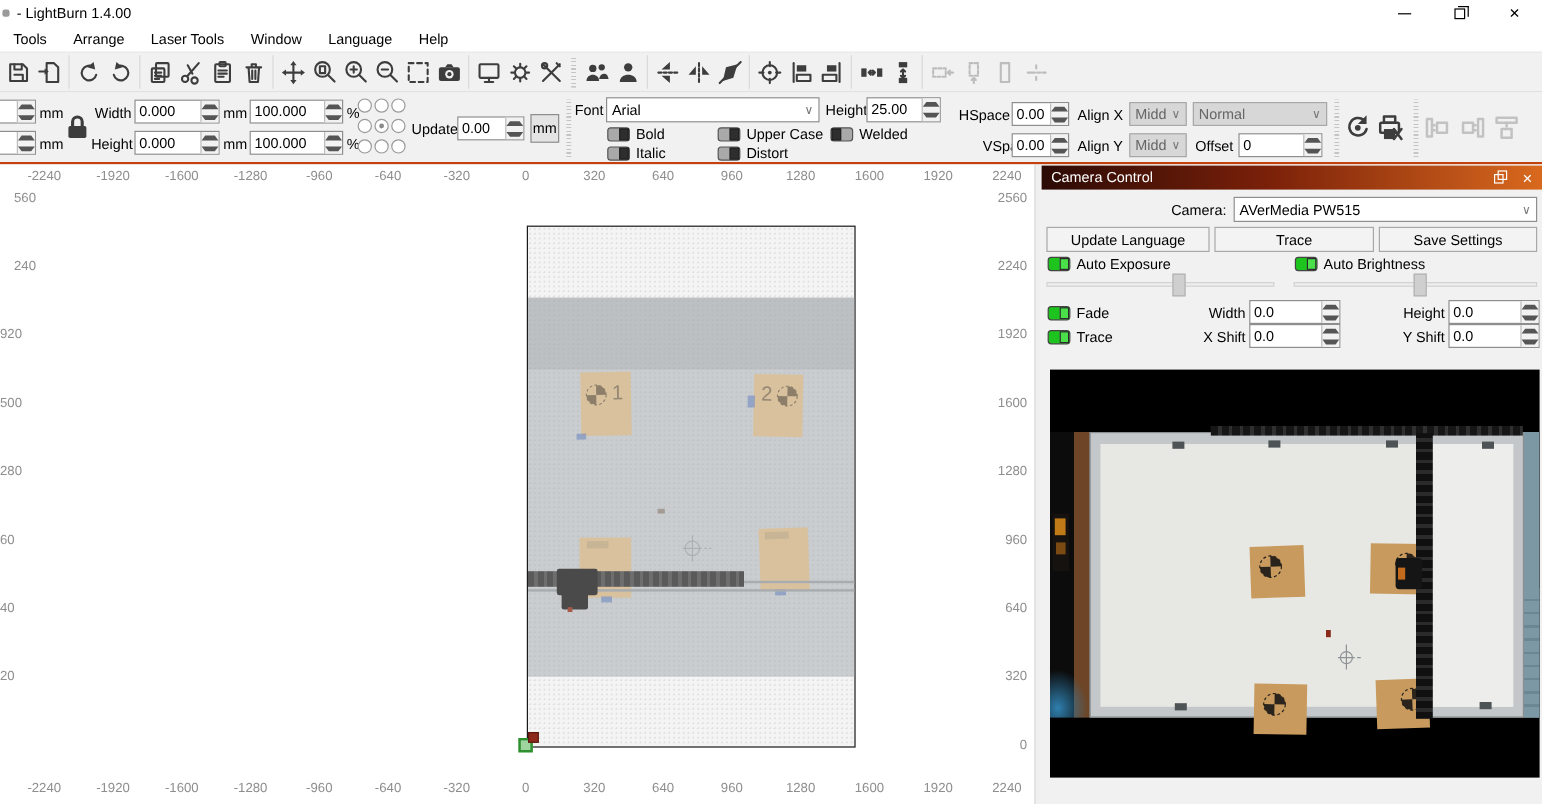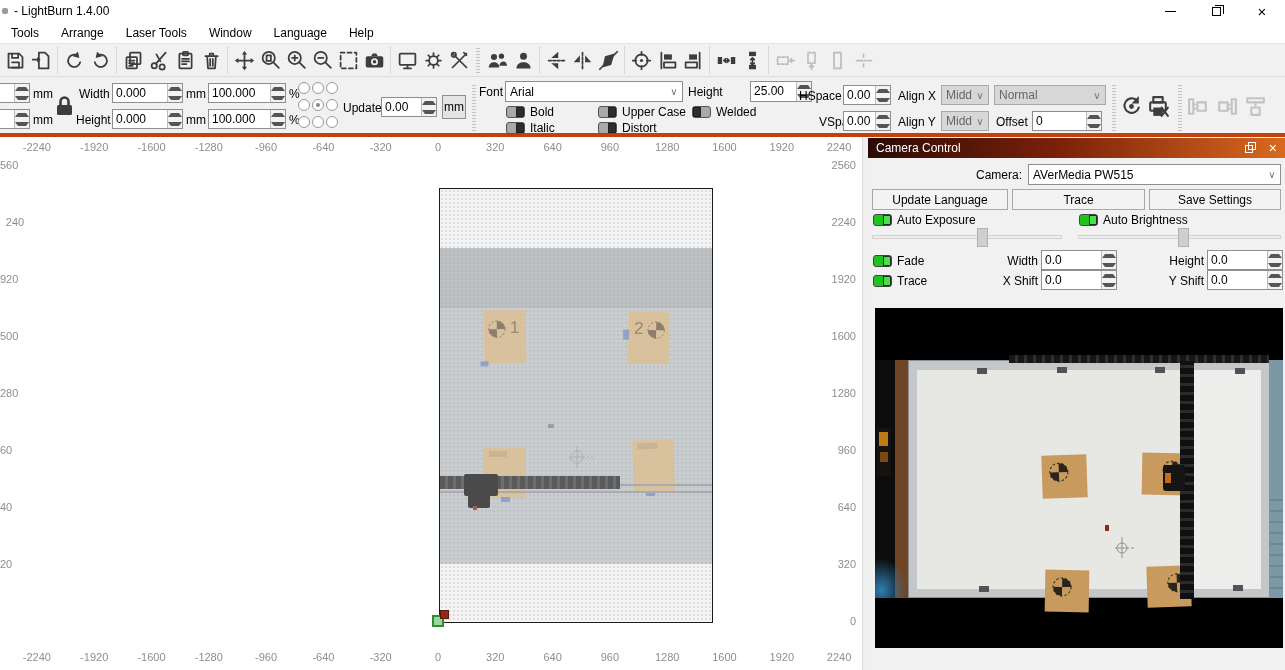--- a/index.html
+++ b/index.html
@@ -26,21 +26,21 @@
   #toolbar1 { position:absolute; left:0; top:44px; width:1285px; height:33px; background:#f1f1f1; border-bottom:1px solid #dcdcdc; display:flex; align-items:center; padding-left:2px; }
   .tb-icon { width:26px; height:26px; display:flex; align-items:center; justify-content:center; flex:0 0 auto; }
   .tb-icon svg { width:21px; height:21px; stroke:#3d3d3d; fill:none; stroke-width:2; stroke-linecap:round; stroke-linejoin:round; }
   .tb-icon svg .f { fill:#3d3d3d; stroke:none; }
   .tb-icon.disabled svg { stroke:#bdbdbd; }
   .tb-sep { width:1px; height:28px; background:#d9d9d9; margin:0 3px; flex:0 0 auto; }
   .tb-handle { width:4px; height:26px; margin:0 4px;
     background:repeating-linear-gradient(0deg,#c4c4c4 0 1px,transparent 1px 3px); flex:0 0 auto; }
 
   
-  #toolbar2 { position:absolute; left:0; top:77px; width:1285px; height:60px; background:#f1f1f1; border-bottom:4px solid #c2410c; }
+  #toolbar2 { position:absolute; left:0; top:77px; width:1285px; height:60px; background:#f1f1f1; border-bottom:2px solid #c2410c; }
   .lbl { position:absolute; font-size:12px; color:#000; white-space:nowrap; }
   .lbl.right { text-align:right; }
   .spin { position:absolute; background:#fff; border:1px solid #8e8e8e; display:flex; }
   .spin .val { flex:1; padding:2px 3px; font-size:12px; overflow:hidden; white-space:nowrap; }
   .spin .arr { width:15px; border-left:1px solid #bdbdbd; background:#f2f2f2; display:flex; flex-direction:column; }
   .spin .arr div { flex:1; display:flex; align-items:center; justify-content:center; }
   .tri-up  { width:0; height:0; border-left:3px solid transparent; border-right:3px solid transparent; border-bottom:4px solid #555; }
   .tri-dn  { width:0; height:0; border-left:3px solid transparent; border-right:3px solid transparent; border-top:4px solid #555; }
   .combo { position:absolute; background:#fff; border:1px solid #8e8e8e; display:flex; align-items:center; }
   .combo .val { flex:1; padding:0 4px; font-size:12px; white-space:nowrap; overflow:hidden; }
@@ -471,21 +471,21 @@
   <div class="unitbtn" style="left:442px; top:18px; width:24px; height:24px;">mm</div>
 
   <div class="v-handle" style="left:472px; top:6px; height:48px;"></div>
 
   <div class="lbl" style="left:479px; top:8px;">Font</div>
   <div class="combo" style="left:505px; top:4px; width:178px; height:21px;">
       <div class="val">Arial</div>
       <div class="chev">∨</div>
     </div>
   <div class="lbl" style="left:688px; top:8px;">Height</div>
-  <div class="spin" style="left:722px; top:4px; width:62px; height:21px;margin-left:28px;">
+  <div class="spin" style="left:722px; top:4px; width:62px; height:21px;">
       <div class="val">25.00</div>
       <div class="arr">
         <div>
           <div class="tri-up"></div>
         </div>
         <div>
           <div class="tri-dn"></div>
         </div>
       </div>
     </div>
@@ -643,22 +643,22 @@
       <div class="rlabel" style="left: 816px; top: 79px; width: 40px; text-align: right;">2240</div>
       <div class="rlabel" style="left: 816px; top: 136px; width: 40px; text-align: right;">1920</div>
       <div class="rlabel" style="left: 816px; top: 193px; width: 40px; text-align: right;">1600</div>
       <div class="rlabel" style="left: 816px; top: 250px; width: 40px; text-align: right;">1280</div>
       <div class="rlabel" style="left: 816px; top: 307px; width: 40px; text-align: right;">960</div>
       <div class="rlabel" style="left: 816px; top: 364px; width: 40px; text-align: right;">640</div>
       <div class="rlabel" style="left: 816px; top: 421px; width: 40px; text-align: right;">320</div>
       <div class="rlabel" style="left: 816px; top: 478px; width: 40px; text-align: right;">0</div>
     </div>
   <div id="ruler-left">
-      <div class="rlabel" style="left: 0px; top: 22px; width: 30px; text-align: left;">560</div>
-      <div class="rlabel" style="left: 0px; top: 79px; width: 30px; text-align: center;">240</div>
+      <div class="rlabel" style="left: 0px; top: 22px; width: 30px; text-align: right;">560</div>
+      <div class="rlabel" style="left: 0px; top: 79px; width: 30px; text-align: right;">240</div>
       <div class="rlabel" style="left: 0px; top: 136px; width: 30px; text-align: left;">920</div>
       <div class="rlabel" style="left: 0px; top: 193px; width: 30px; text-align: left;">500</div>
       <div class="rlabel" style="left: 0px; top: 250px; width: 30px; text-align: left;">280</div>
       <div class="rlabel" style="left: 0px; top: 307px; width: 30px; text-align: left;">60</div>
       <div class="rlabel" style="left: 0px; top: 364px; width: 30px; text-align: left;">40</div>
       <div class="rlabel" style="left: 0px; top: 421px; width: 30px; text-align: left;">20</div>
     </div>
 
   <div id="workspace">
     <div id="cam-overlay">

